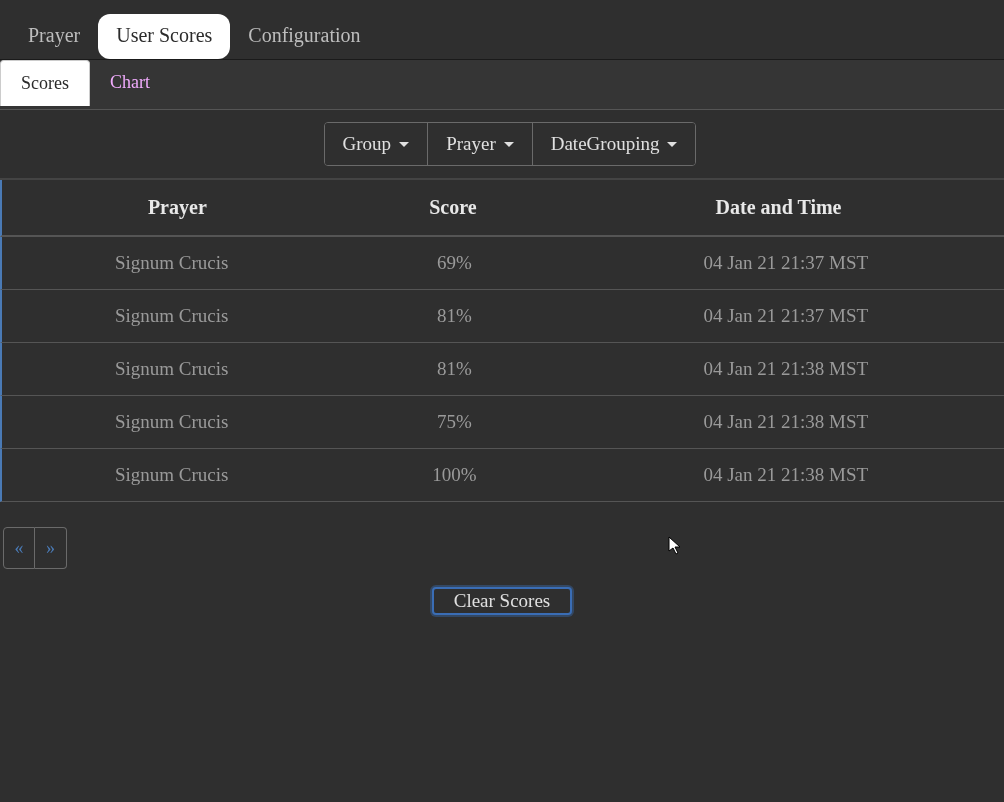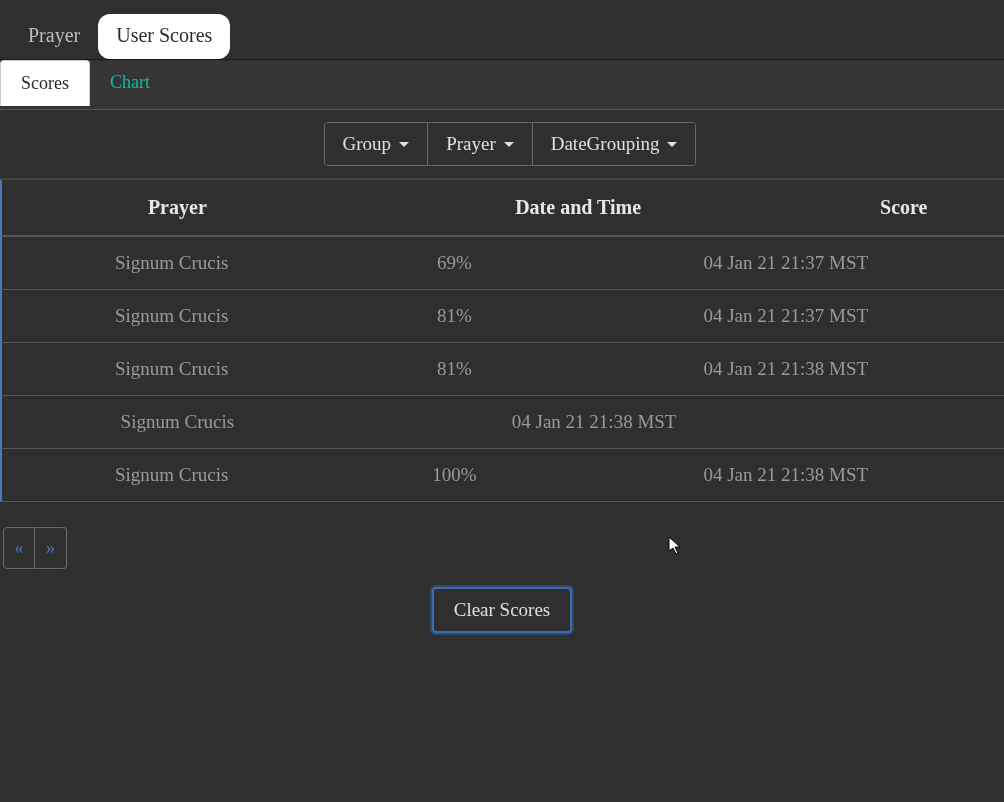--- a/index.html
+++ b/index.html
@@ -45,21 +45,21 @@
     display: flex;
     align-items: flex-start;
     padding: 0;
     height: 50px;
     background: #353535;
     border-bottom: 1px solid #555;
   }
   .sub-tab {
     padding: 12px 20px;
     font-size: 18px;
-    color: #14b8a6;
+    color: #f0abfc;
     cursor: pointer;
     border-top-left-radius: 4px;
     border-top-right-radius: 4px;
     background: transparent;
   }
   .sub-tab.active {
     background: #ffffff;
     color: #2b2b2b;
     border: 1px solid #ccc;
     border-bottom: none;
@@ -166,21 +166,21 @@
     border-left: none;
   }
 
   
   .clear-scores-wrap {
     display: flex;
     justify-content: center;
     margin-top: 18px;
   }
   .clear-scores {
-    padding: 10px 20px;
+    padding: 1px 20px;
     font-size: 19px;
     font-family: inherit;
     color: #e0e0e0;
     background: #2f2f2f;
     border: 2px solid #3a6db5;
     border-radius: 4px;
     cursor: pointer;
     box-shadow: 0 0 0 2px rgba(58,109,181,0.4);
   }
 
@@ -191,20 +191,21 @@
     top: 536px;
     pointer-events: none;
   }
 </style>
 </head>
 <body>
 
 <div class="main-tabs">
   <div class="main-tab">Prayer</div>
   <div class="main-tab active">User Scores</div>
+  <div class="main-tab">Configuration</div>
 </div>
 
 <div class="sub-tabs">
   <div class="sub-tab active">Scores</div>
   <div class="sub-tab">Chart</div>
 </div>
 
 <div class="filters-row">
   <div class="filter-group">
     <button class="filter-btn">
@@ -218,41 +219,42 @@
     <button class="filter-btn">
       <span>DateGrouping</span>
       <span class="caret"></span>
     </button>
   </div>
 </div>
 
 <div class="scores-table">
   <div class="t-header">
     <div class="t-cell col-prayer">Prayer</div>
+    <div class="t-cell col-score">Score</div>
     <div class="t-cell col-date">Date and Time</div>
-    <div class="t-cell col-score">Score</div>
   </div>
 
   <div class="t-row">
     <div class="t-cell col-prayer">Signum Crucis</div>
     <div class="t-cell col-score">69%</div>
     <div class="t-cell col-date">04 Jan 21 21:37 MST</div>
   </div>
   <div class="t-row">
     <div class="t-cell col-prayer">Signum Crucis</div>
     <div class="t-cell col-score">81%</div>
     <div class="t-cell col-date">04 Jan 21 21:37 MST</div>
   </div>
   <div class="t-row">
     <div class="t-cell col-prayer">Signum Crucis</div>
     <div class="t-cell col-score">81%</div>
     <div class="t-cell col-date">04 Jan 21 21:38 MST</div>
   </div>
   <div class="t-row">
     <div class="t-cell col-prayer">Signum Crucis</div>
+    <div class="t-cell col-score">75%</div>
     <div class="t-cell col-date">04 Jan 21 21:38 MST</div>
   </div>
   <div class="t-row">
     <div class="t-cell col-prayer">Signum Crucis</div>
     <div class="t-cell col-score">100%</div>
     <div class="t-cell col-date">04 Jan 21 21:38 MST</div>
   </div>
 </div>
 
 <div class="pagination">

